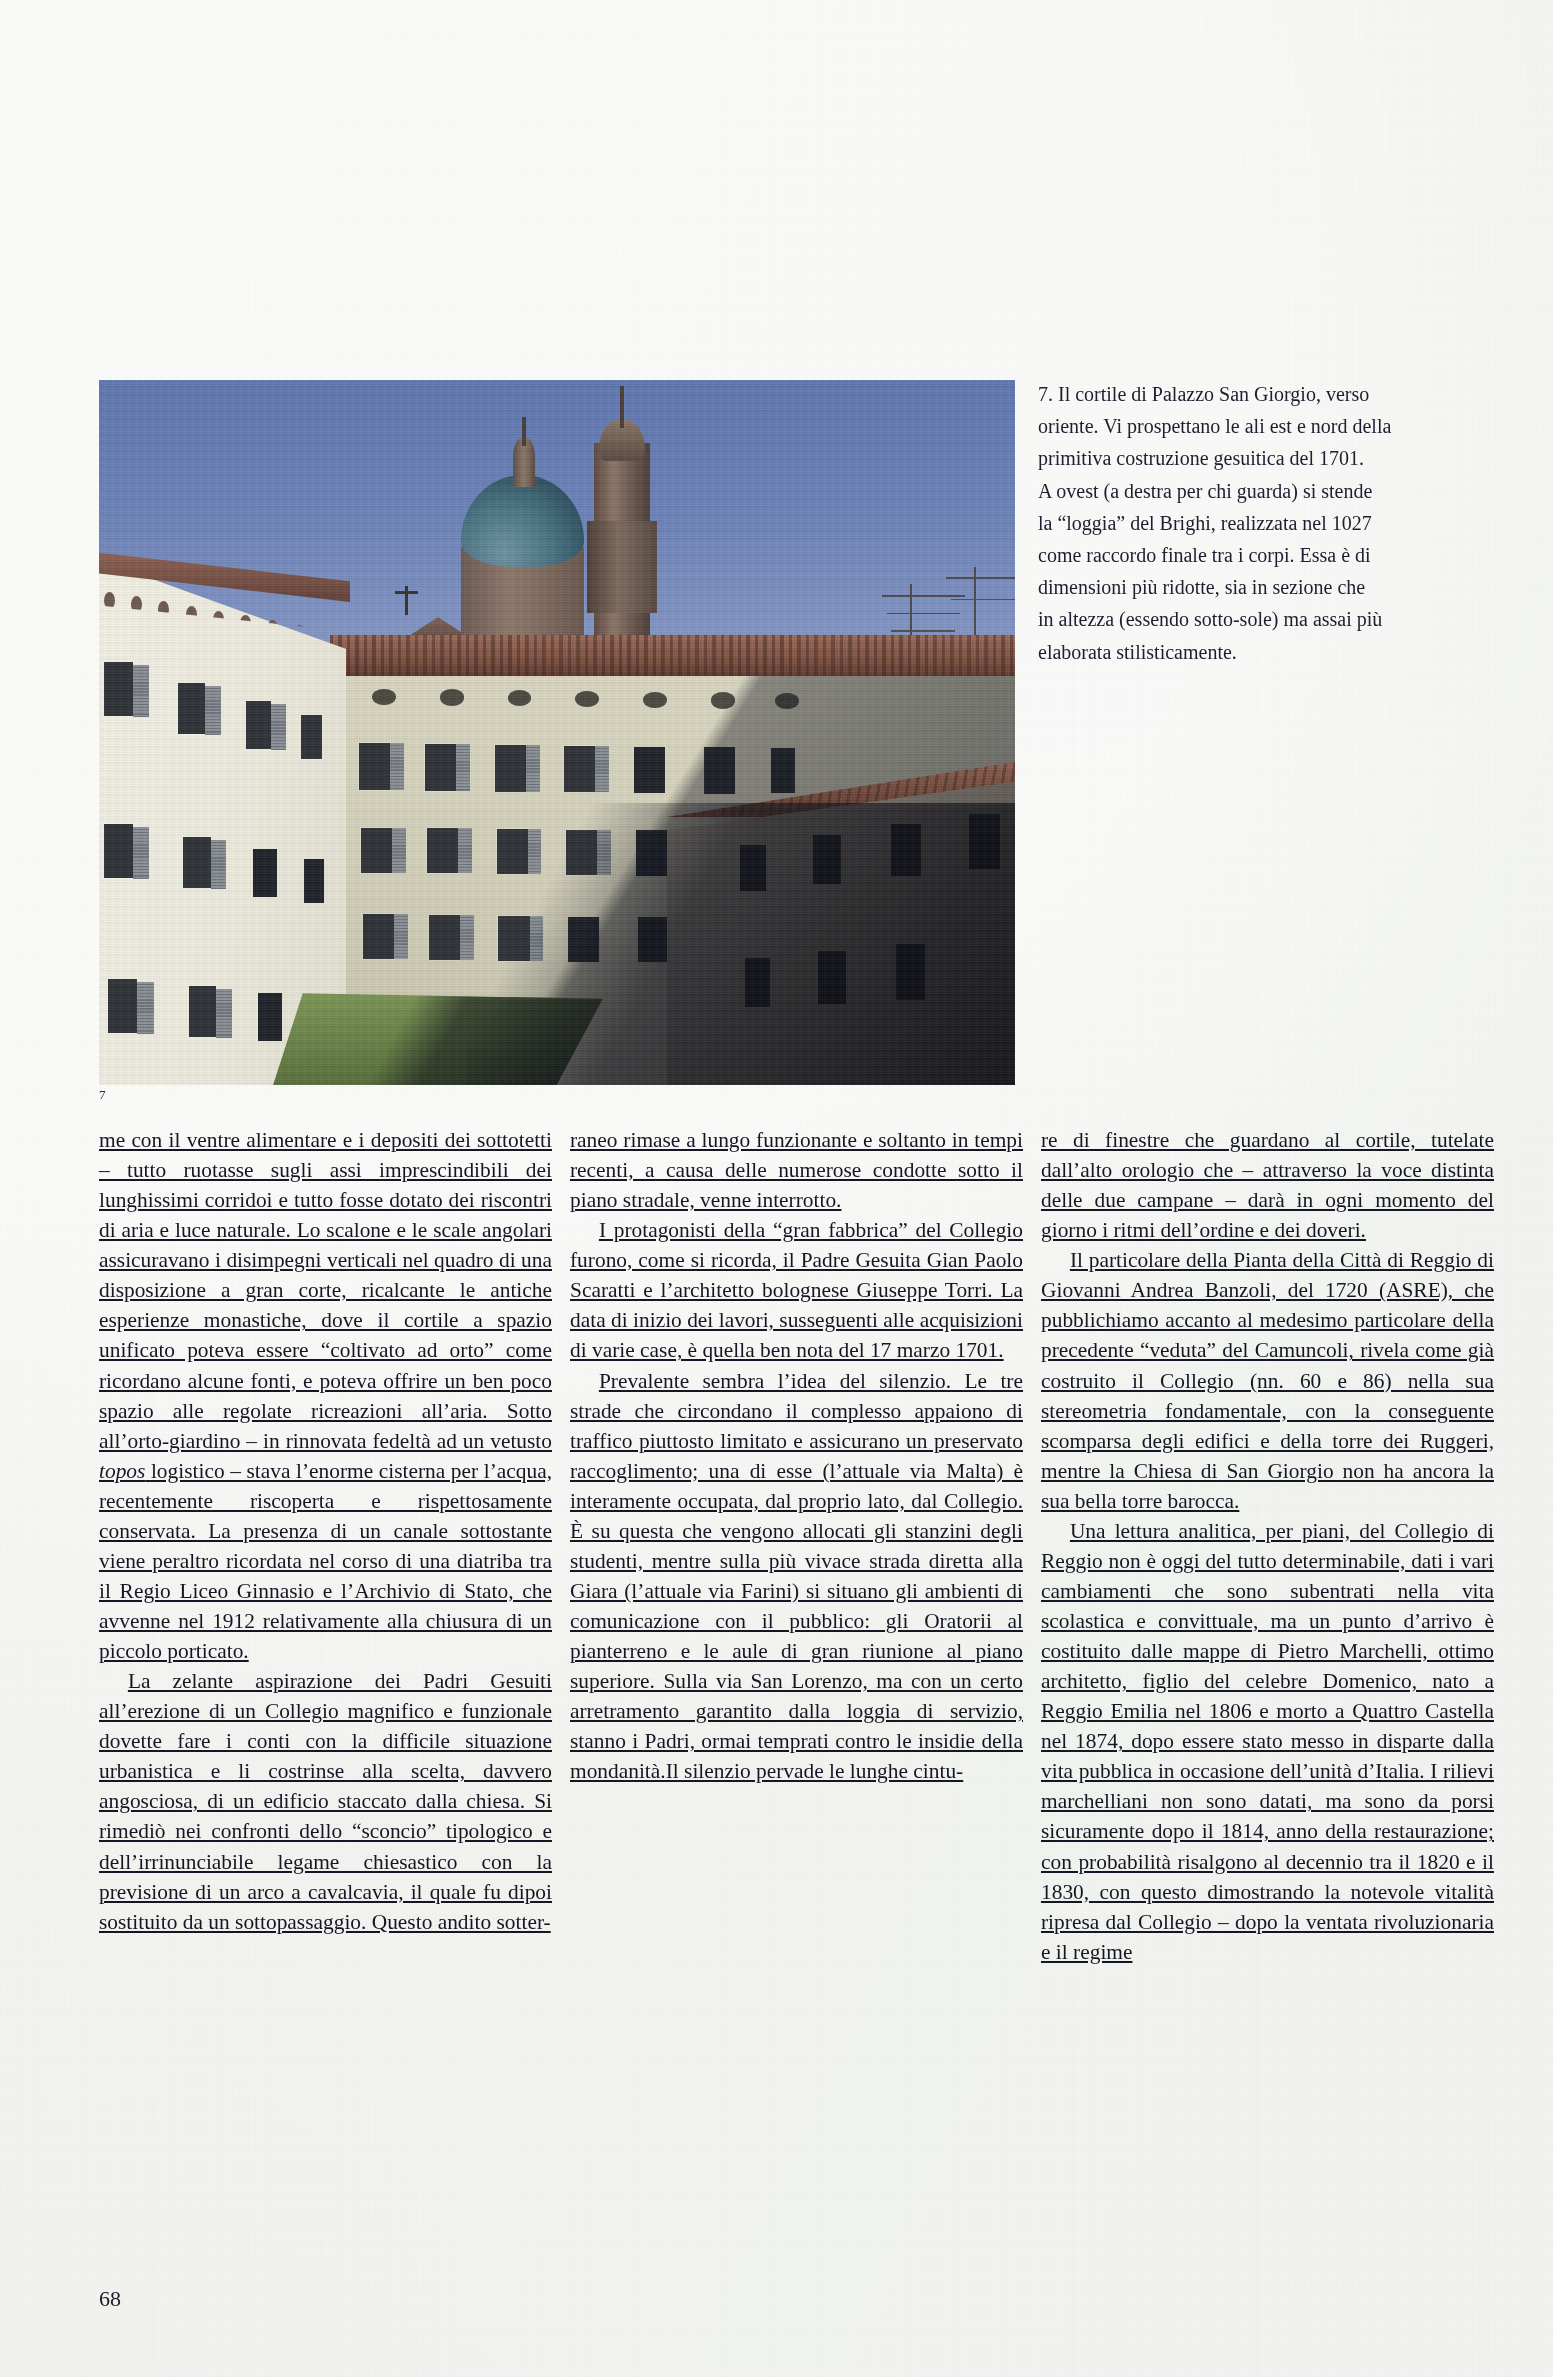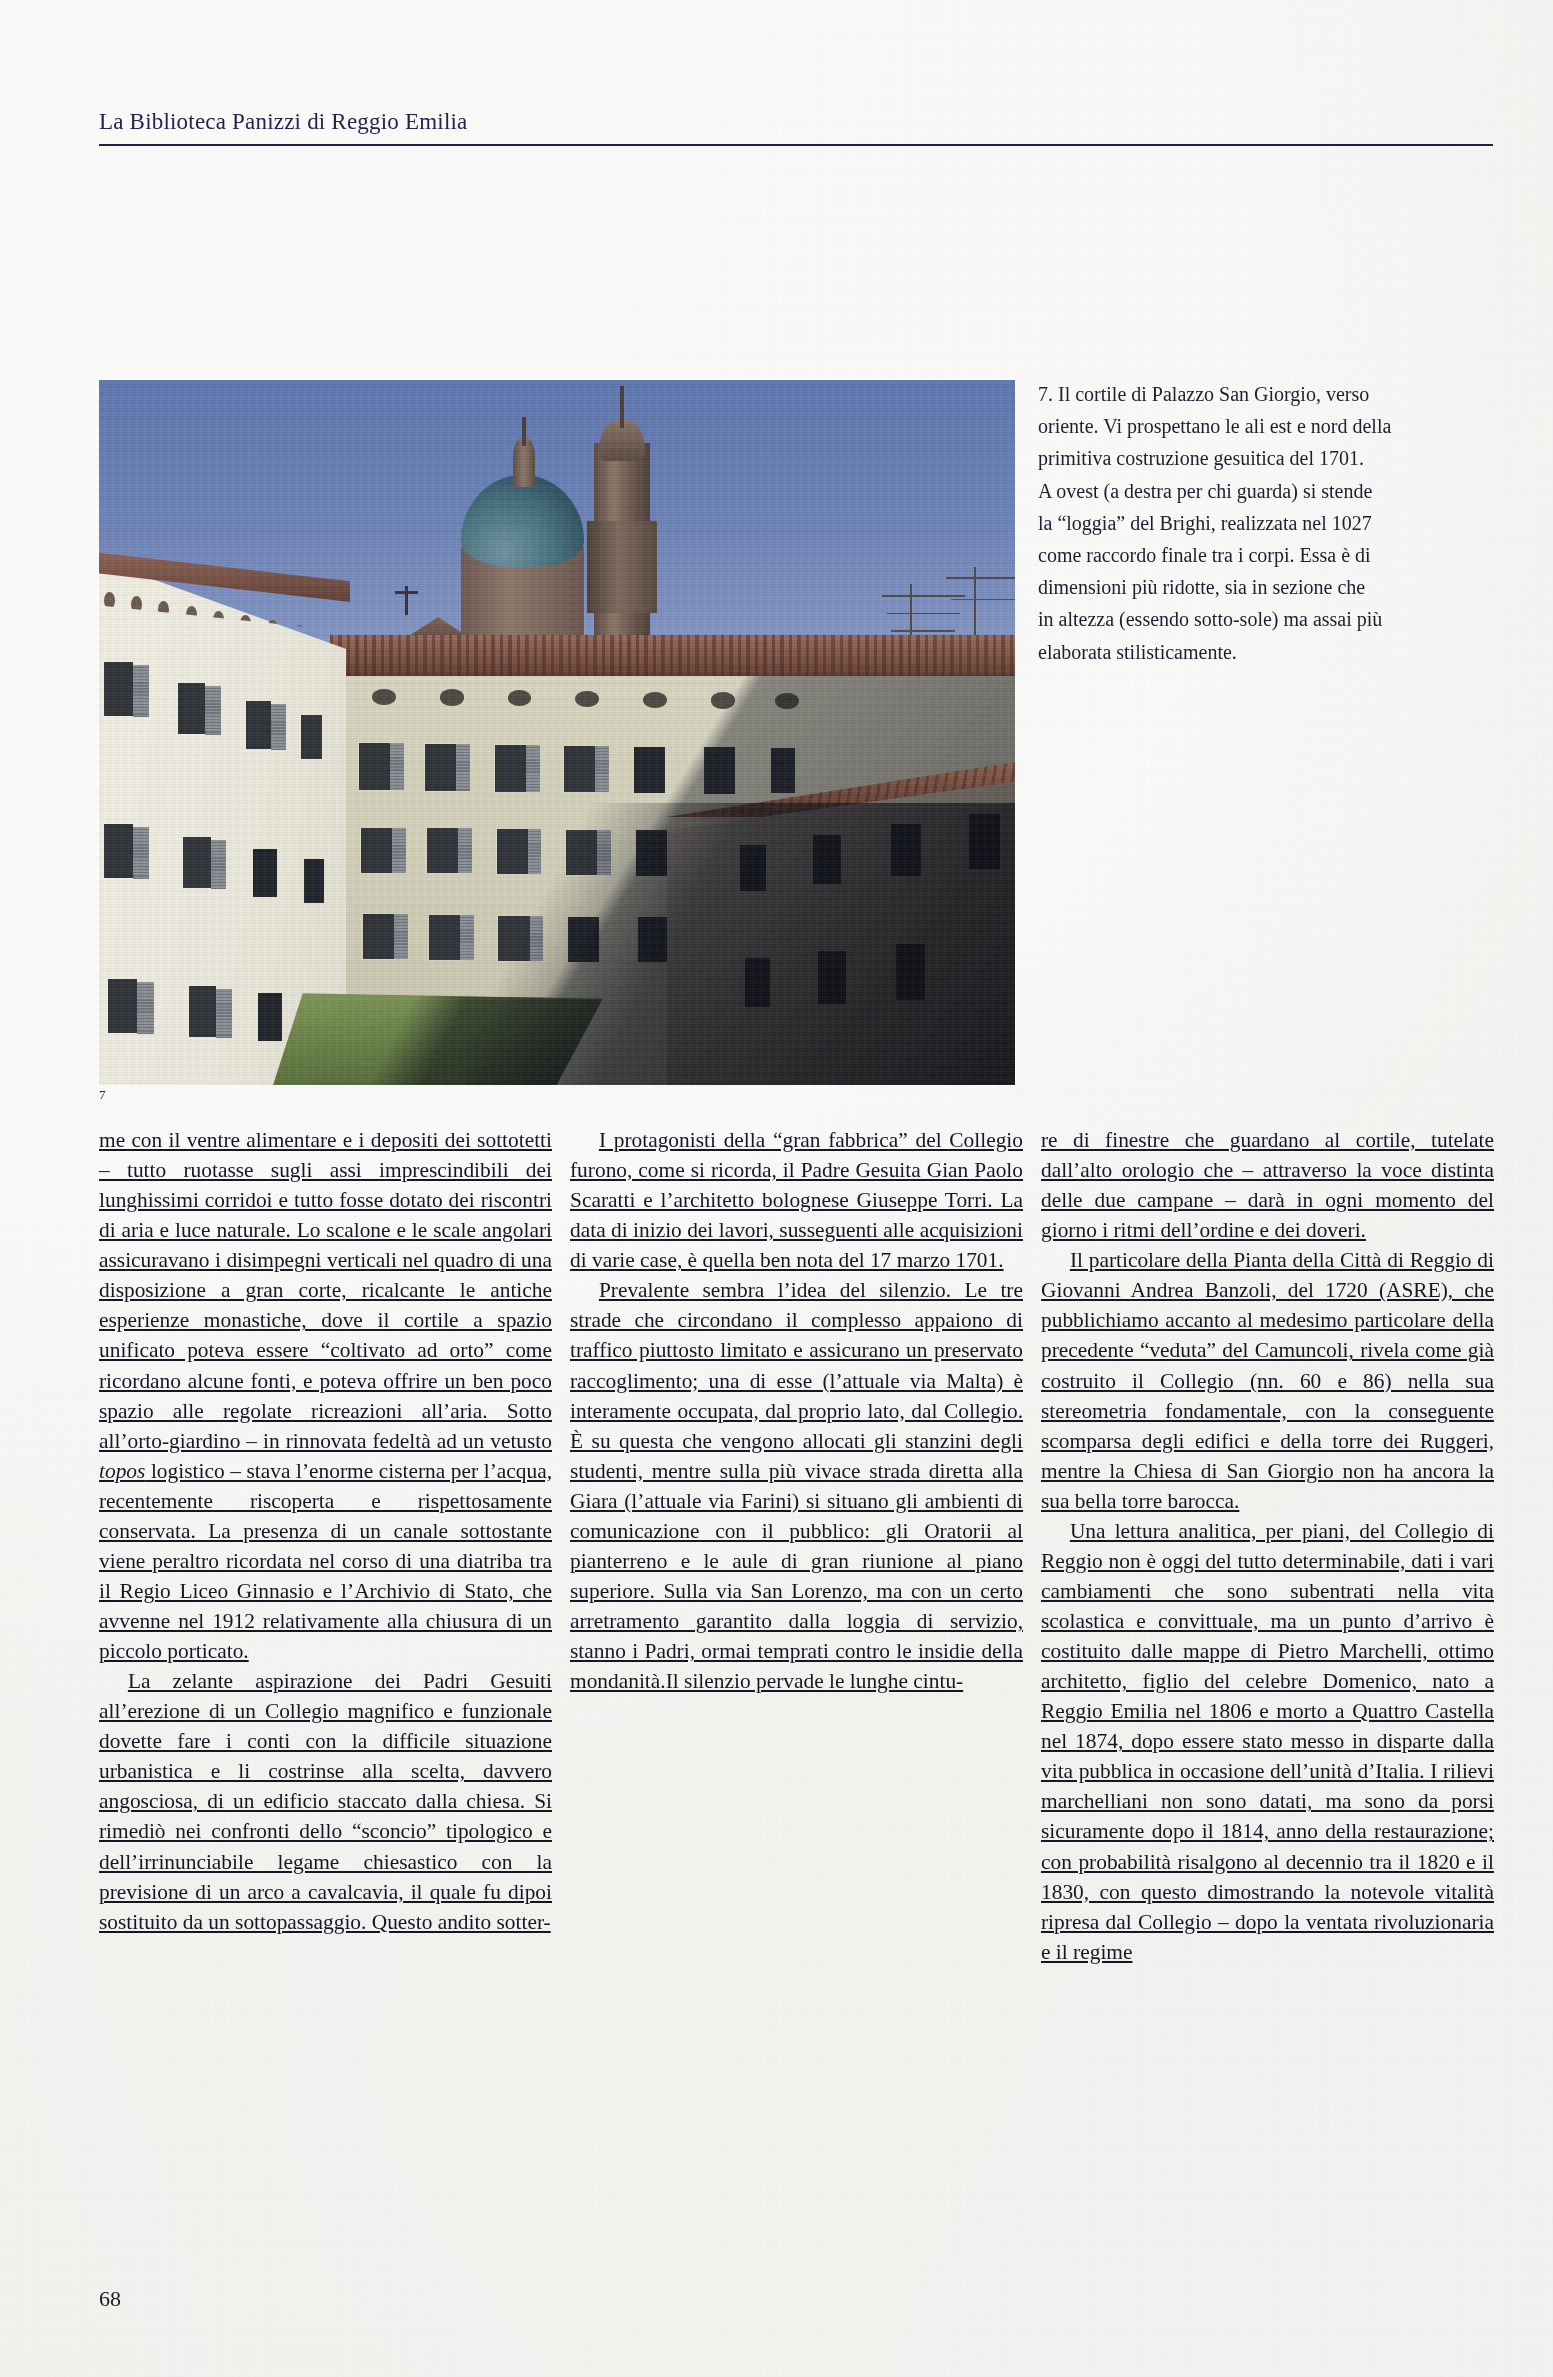--- a/index.html
+++ b/index.html
@@ -360,24 +360,20 @@
     color: #1a1c2a;
     line-height: 1;
   }
 </style>
 </head>
 <body>
 
 <div id="page">
   <div id="grain"></div>
 
-  <div id="header-block">
-    <div id="running-head">La Biblioteca Panizzi di Reggio Emilia</div>
-    <div id="header-rule"></div>
-  </div>
 
   <div id="figure">
     <div id="photo">
       <div class="sky"></div>
 
       <div class="roof-far"></div>
       <div class="cross-sm"></div>
 
       <div class="dome-drum"></div>
       <div class="dome-cap"></div>
@@ -512,20 +508,21 @@
   </div>
 
   <div id="columns">
 
     <div class="col">
       <p><span>me con il ventre alimentare e i depositi dei sottotetti – tutto ruotasse sugli assi imprescindibili dei lunghissimi corridoi e tutto fosse dotato dei riscontri di aria e luce naturale. Lo scalone e le scale angolari assicuravano i disimpegni verticali nel quadro di una disposizione a gran corte, ricalcante le antiche esperienze monastiche, dove il cortile a spazio unificato poteva essere “coltivato ad orto” come ricordano alcune fonti, e poteva offrire un ben poco spazio alle regolate ricreazioni all’aria. Sotto all’orto-giardino – in rinnovata fedeltà ad un vetusto </span><i>topos</i><span> logistico – stava l’enorme cisterna per l’acqua, recentemente riscoperta e rispettosamente conservata. La presenza di un canale sottostante viene peraltro ricordata nel corso di una diatriba tra il Regio Liceo Ginnasio e l’Archivio di Stato, che avvenne nel 1912 relativamente alla chiusura di un piccolo porticato.</span></p>
       <p class="indent">La zelante aspirazione dei Padri Gesuiti all’erezione di un Collegio magnifico e funzionale dovette fare i conti con la difficile situazione urbanistica e li costrinse alla scelta, davvero angosciosa, di un edificio staccato dalla chiesa. Si rimediò nei confronti dello “sconcio” tipologico e dell’irrinunciabile legame chiesastico con la previsione di un arco a cavalcavia, il quale fu dipoi sostituito da un sottopassaggio. Questo andito sotter-</p>
     </div>
 
     <div class="col">
+      <p>raneo rimase a lungo funzionante e soltanto in tempi recenti, a causa delle numerose condotte sotto il piano stradale, venne interrotto.</p>
       <p class="indent">I protagonisti della “gran fabbrica” del Collegio furono, come si ricorda, il Padre Gesuita Gian Paolo Scaratti e l’architetto bolognese Giuseppe Torri. La data di inizio dei lavori, susseguenti alle acquisizioni di varie case, è quella ben nota del 17 marzo 1701.</p>
       <p class="indent">Prevalente sembra l’idea del silenzio. Le tre strade che circondano il complesso appaiono di traffico piuttosto limitato e assicurano un preservato raccoglimento; una di esse (l’attuale via Malta) è interamente occupata, dal proprio lato, dal Collegio. È su questa che vengono allocati gli stanzini degli studenti, mentre sulla più vivace strada diretta alla Giara (l’attuale via Farini) si situano gli ambienti di comunicazione con il pubblico: gli Oratorii al pianterreno e le aule di gran riunione al piano superiore. Sulla via San Lorenzo, ma con un certo arretramento garantito dalla loggia di servizio, stanno i Padri, ormai temprati contro le insidie della mondanità.Il silenzio pervade le lunghe cintu-</p>
     </div>
 
     <div class="col">
       <p>re di finestre che guardano al cortile, tutelate dall’alto orologio che – attraverso la voce distinta delle due campane – darà in ogni momento del giorno i ritmi dell’ordine e dei doveri.</p>
       <p class="indent">Il particolare della Pianta della Città di Reggio di Giovanni Andrea Banzoli, del 1720 (ASRE), che pubblichiamo accanto al medesimo particolare della precedente “veduta” del Camuncoli, rivela come già costruito il Collegio (nn. 60 e 86) nella sua stereometria fondamentale, con la conseguente scomparsa degli edifici e della torre dei Ruggeri, mentre la Chiesa di San Giorgio non ha ancora la sua bella torre barocca.</p>
       <p class="indent">Una lettura analitica, per piani, del Collegio di Reggio non è oggi del tutto determinabile, dati i vari cambiamenti che sono subentrati nella vita scolastica e convittuale, ma un punto d’arrivo è costituito dalle mappe di Pietro Marchelli, ottimo architetto, figlio del celebre Domenico, nato a Reggio Emilia nel 1806 e morto a Quattro Castella nel 1874, dopo essere stato messo in disparte dalla vita pubblica in occasione dell’unità d’Italia. I rilievi marchelliani non sono datati, ma sono da porsi sicuramente dopo il 1814, anno della restaurazione; con probabilità risalgono al decennio tra il 1820 e il 1830, con questo dimostrando la notevole vitalità ripresa dal Collegio – dopo la ventata rivoluzionaria e il regime</p>
     </div>
 

